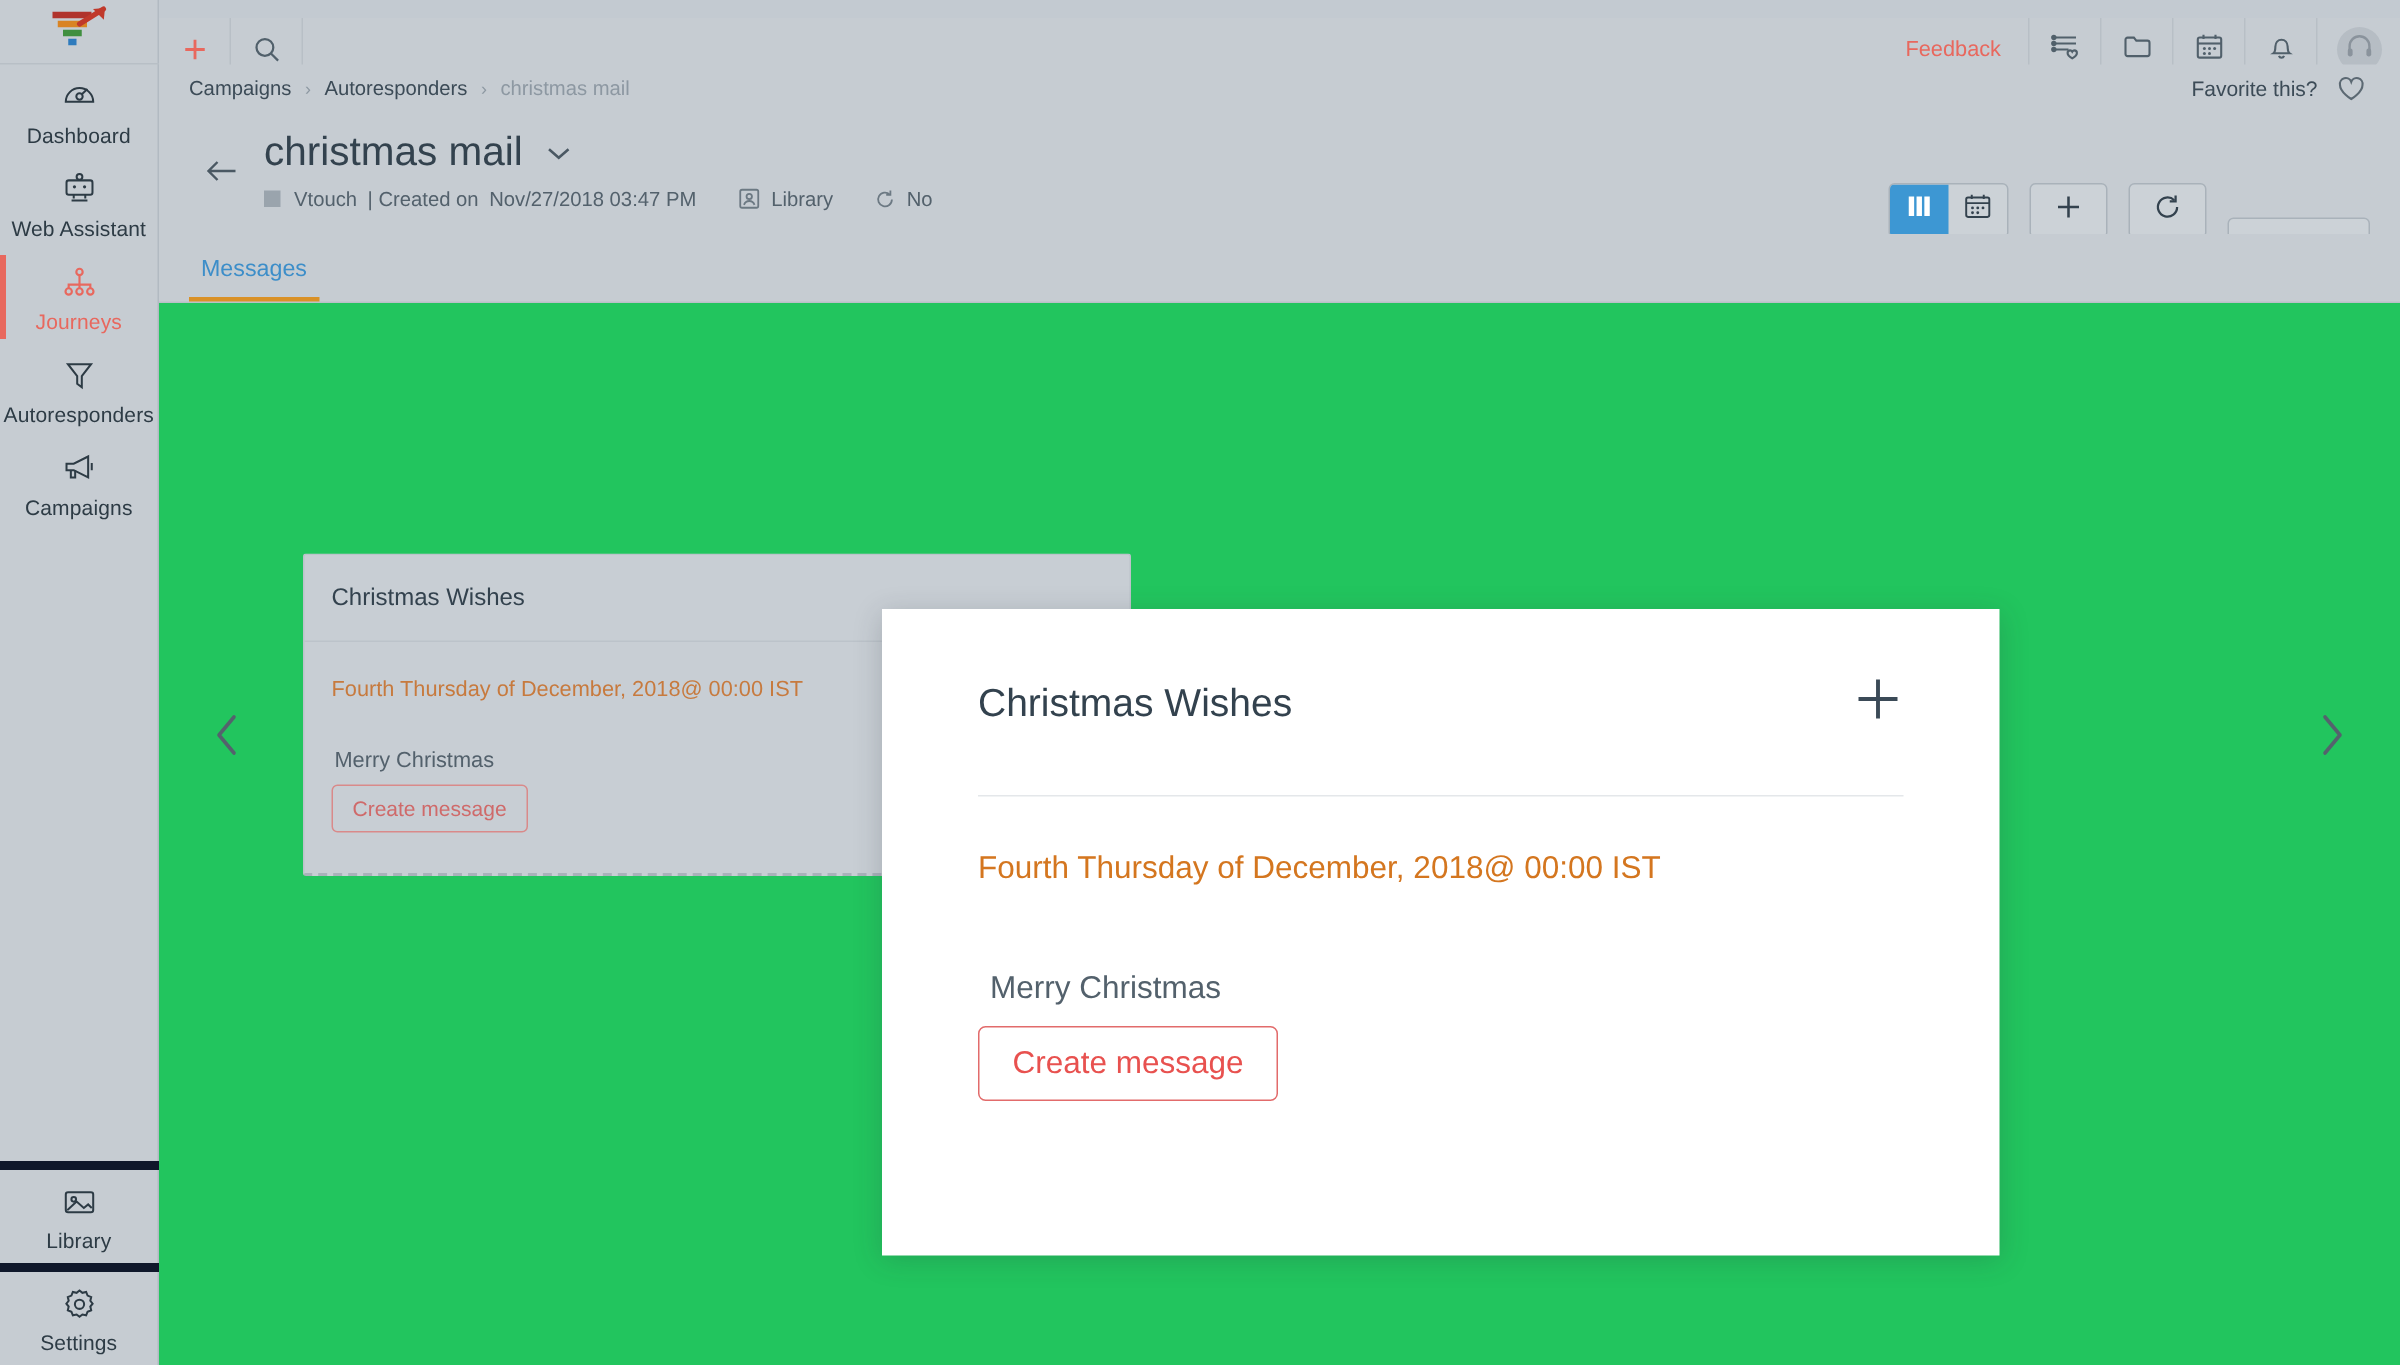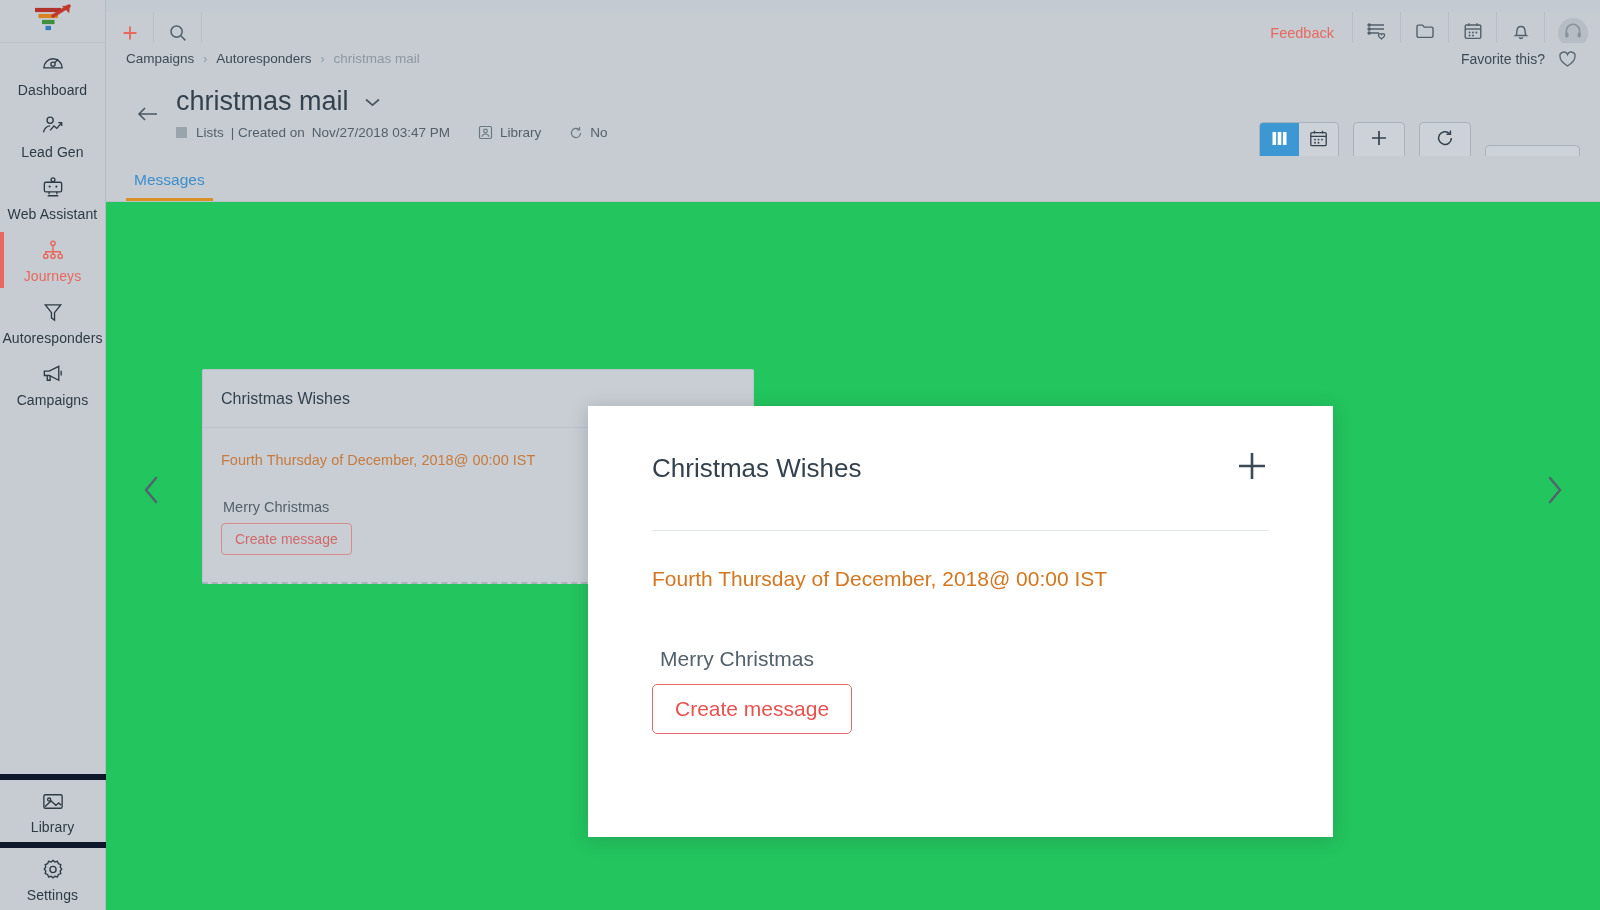--- a/index.html
+++ b/index.html
@@ -224,31 +224,20 @@
     <span class="nav-icon">
       <svg viewBox="0 0 26 26" fill="none" stroke="#2d3b45" stroke-width="1.4">
         <path d="M3.5 16.5 a9.5 9.5 0 0 1 19 0 z" fill="none"></path>
         <circle cx="13" cy="12.8" r="2.2"></circle>
         <path d="M14.6 11.2 L18.5 7.6"></path>
       </svg>
     </span>
     <span class="nav-label">Dashboard</span>
   </div>
 
-  <div class="nav-item">
-    <span class="nav-icon">
-      <svg viewBox="0 0 26 26" fill="none" stroke="#2d3b45" stroke-width="1.4">
-        <circle cx="10" cy="6.5" r="3.2"></circle>
-        <path d="M3 19 c1.6-5.2 5-6.6 7-6.6"></path>
-        <path d="M10 17 L14 12.5 L17 15 L22 9"></path>
-        <path d="M18.5 9 H22 V12.4"></path>
-      </svg>
-    </span>
-    <span class="nav-label">Lead Gen</span>
-  </div>
 
   <div class="nav-item">
     <span class="nav-icon">
       <svg viewBox="0 0 26 26" fill="none" stroke="#2d3b45" stroke-width="1.4">
         <rect x="4" y="6.5" width="18" height="10" rx="1.6"></rect>
         <circle cx="13" cy="4" r="2"></circle>
         <path d="M13 6 v.5"></path>
         <path d="M9 16.5 v2.5 M17 16.5 v2.5 M7.5 20.5 H18.5"></path>
         <circle cx="9.5" cy="11" r="1.1" fill="#2d3b45" stroke="none"></circle>
         <circle cx="16.5" cy="11" r="1.1" fill="#2d3b45" stroke="none"></circle>
@@ -419,21 +408,21 @@
     <div id="title-line">
       <span id="page-title">christmas mail</span>
       <span id="title-caret">
         <svg width="19" height="12" viewBox="0 0 19 12" fill="none" stroke="#4a5863" stroke-width="1.7">
           <path d="M3 3.5 L9.5 9.2 L16 3.5"></path>
         </svg>
       </span>
     </div>
     <div id="meta-line">
       <span class="meta-sq"></span>
-      <span class="meta-text">Lists</span>
+      <span class="meta-text">Vtouch</span>
       <span class="meta-text" style="margin:0 7px;">| Created on</span>
       <span class="meta-text">Nov/27/2018 03:47 PM</span>
       <span class="meta-gap"></span>
       <span class="meta-ico">
         <svg width="15" height="15" viewBox="0 0 15 15" fill="none" stroke="#6c7983" stroke-width="1.2">
           <rect x="1.5" y="1.5" width="12" height="12" rx="1.2"></rect>
           <circle cx="7.5" cy="6" r="1.8"></circle>
           <path d="M4 11.6 c.7-2 1.9-2.6 3.5-2.6 s2.8.6 3.5 2.6"></path>
         </svg>
       </span>

